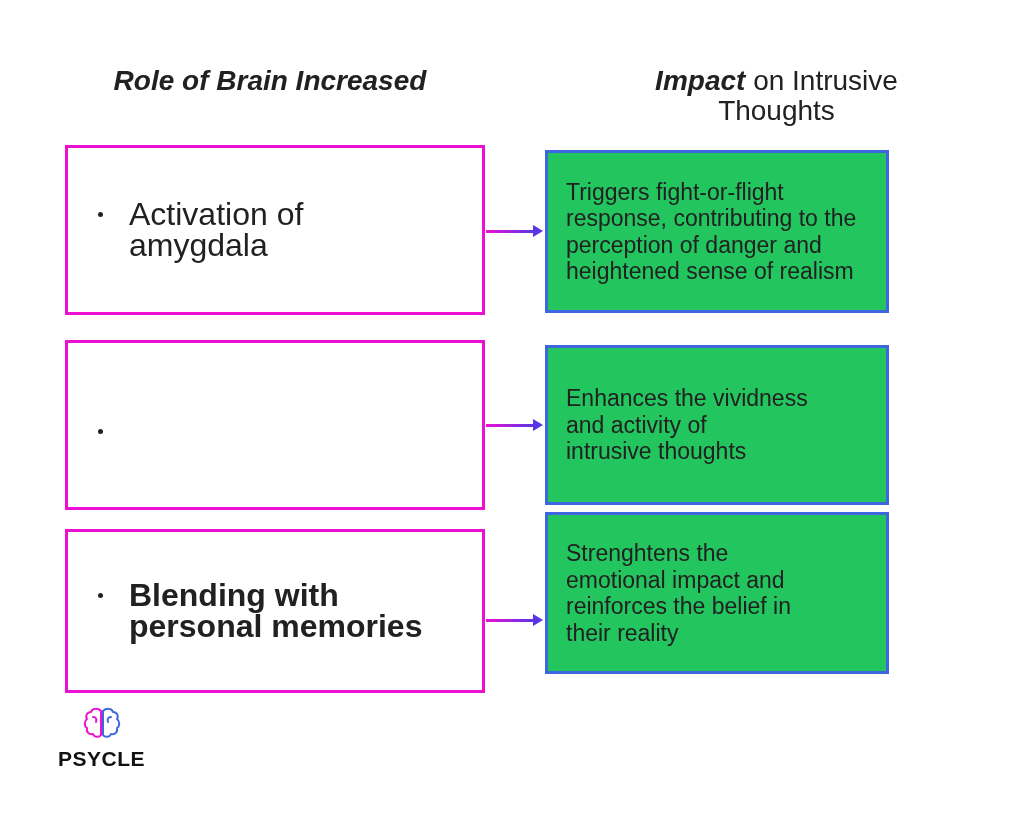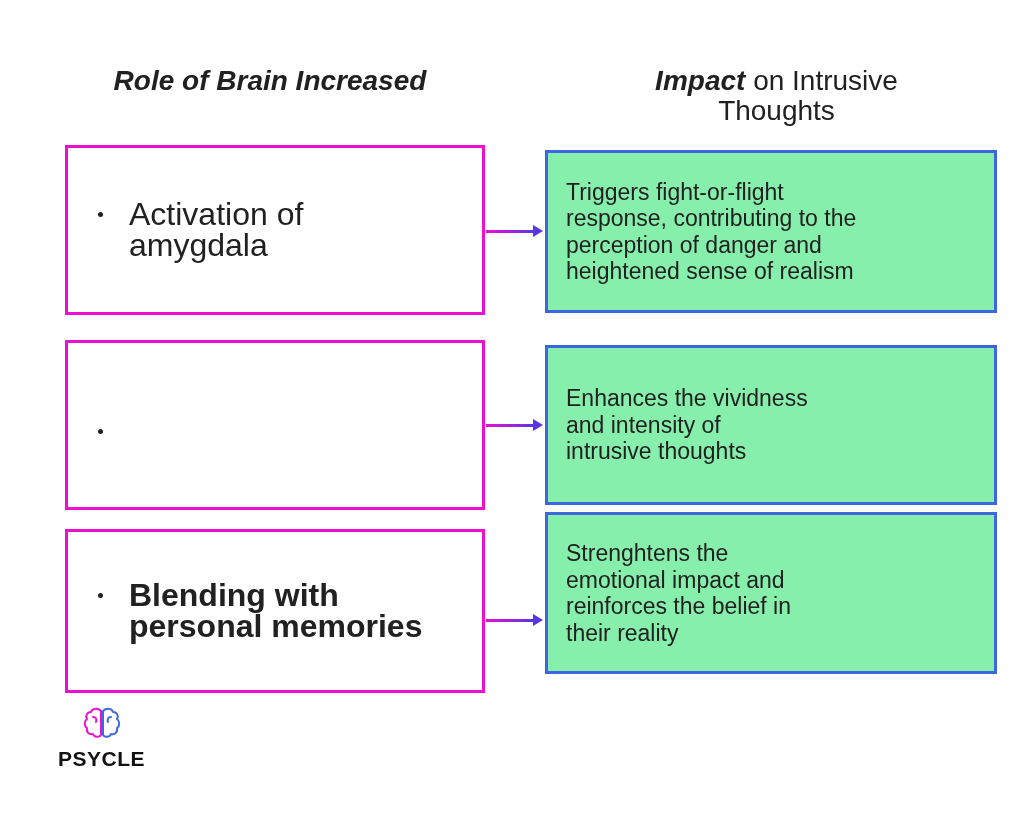--- a/index.html
+++ b/index.html
@@ -63,23 +63,23 @@
   .cause-text {
     font-size: 32px;
     line-height: 31px;
     white-space: pre-line;
     color: var(--text);
   }
 
   .effect-box {
     position: absolute;
     left: 545px;
-    width: 452px;
+    width: 344px;
     border: 3px solid var(--blue);
-    background: #86efac;
+    background: #22c55e;
     display: flex;
     align-items: center;
     padding: 10px 18px;
   }
   .row1 .effect-box { top: 150px; height: 163px; }
   .row2 .effect-box { top: 345px; height: 160px; }
   .row3 .effect-box { top: 512px; height: 162px; }
 
   .effect-text {
     font-size: 23px;
@@ -176,21 +176,21 @@
       <div class="cause-inner">
         <span class="bullet"></span>
       </div>
     </div>
     <div class="arrow">
       <span class="shaft"></span>
       <span class="head"></span>
     </div>
     <div class="effect-box">
       <span class="effect-text">Enhances the vividness
-and intensity of
+and activity of
 intrusive thoughts</span>
     </div>
   </section>
 
   <section class="row row3">
     <div class="cause-box">
       <div class="cause-inner">
         <span class="bullet"></span>
         <span class="cause-text">Blending with
 personal memories</span>

